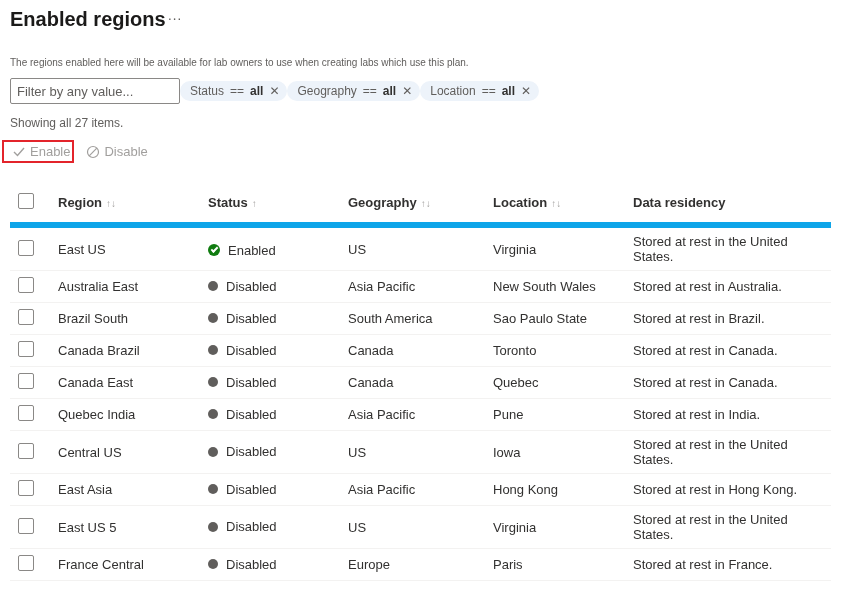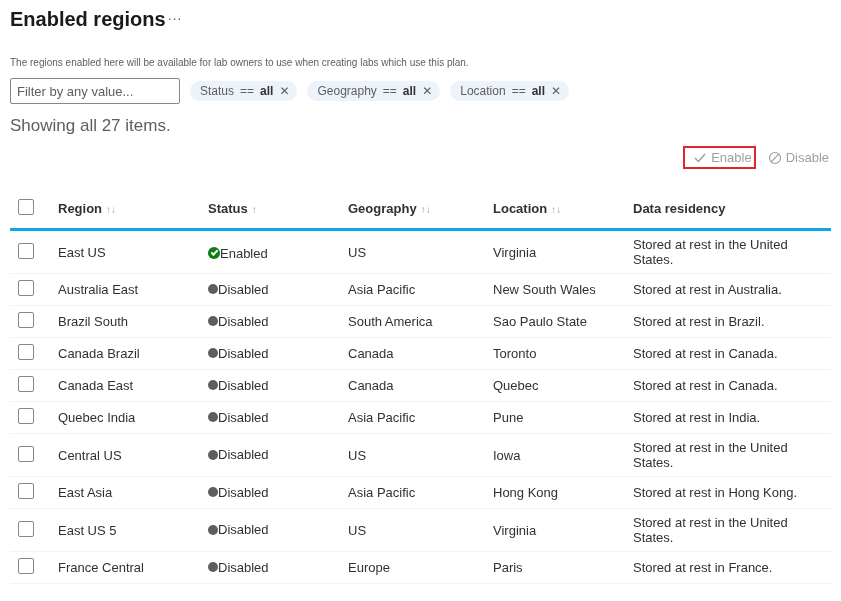--- a/index.html
+++ b/index.html
@@ -1,44 +1,44 @@
 <!DOCTYPE html>
 <html><head>
 <meta charset="utf-8">
 <style>
   html,body{margin:0;padding:0;font-family:"Segoe UI",Arial,sans-serif;font-size:13px;color:#323130;background:#fff;}
   .page{width:841px;box-sizing:border-box;padding:8px 10px 12px 10px;}
   .header{display:flex;align-items:center;gap:2px;}
   .title{font-size:20px;font-weight:600;color:#1b1a19;}
   .more{font-size:14px;color:#605e5c;line-height:1;position:relative;top:-2px;}
   .desc{margin-top:26px;color:#605e5c;font-size:10px;}
-  .filters{display:flex;align-items:center;gap:10px;margin-top:10px;}
+  .filters{display:flex;align-items:center;margin-top:10px;}
   .filter-input{width:156px;height:24px;border:1px solid #8a8886;border-radius:2px;padding:0 6px;font-size:13px;color:#323130;}
   .filter-input::placeholder{color:#605e5c;}
   .pill{display:inline-flex;align-items:center;background:#edf3fa;border-radius:12px;padding:3px 8px 3px 10px;font-size:12px;color:#605e5c;gap:6px;}
   .pill b{font-weight:600;color:#323130;text-align:right;}
   .pill .x{font-size:12px;line-height:1;color:#605e5c;cursor:pointer;}
-  .count{margin-top:12px;color:#605e5c;font-size:17px;}
-  .actions{display:flex;align-items:center;gap:16px;margin-top:8px;color:#a19f9d;font-size:13px;border:2px solid transparent;padding:4px 0;justify-content:flex-end;}
+  .count{margin-top:12px;color:#605e5c;font-size:12px;}
+  .actions{display:flex;align-items:center;gap:16px;margin-top:8px;color:#a19f9d;font-size:13px;border:2px solid transparent;padding:4px 0;}
   .actions svg{vertical-align:middle;margin-right:4px;}
   .action{display:inline-flex;align-items:center;color:#a19f9d;cursor:default;}
   .highlight{position:relative;}
   .highlight::after{content:"";position:absolute;border:2px solid #e3242b;pointer-events:none;}
   .hl-enable::after{left:-10px;right:-4px;top:-4px;bottom:-4px;}
   table{width:100%;border-collapse:collapse;margin-top:20px;table-layout:fixed;}
-  th{text-align:left;font-weight:600;font-size:13px;padding:8px 8px 10px 8px;border-bottom:3px solid #0ea5e9;color:#323130;margin-left:48px;}
+  th{text-align:left;font-weight:600;font-size:13px;padding:8px 8px 10px 8px;border-bottom:6px solid #0ea5e9;color:#323130;margin-left:48px;}
   th .sort{color:#a19f9d;font-size:10px;margin-left:4px;}
   tbody td{padding:6px 8px;font-size:13px;border-bottom:1px solid #f3f2f1;vertical-align:middle;}
   col.c-check{width:40px;}
   col.c-region{width:150px;}
   col.c-status{width:140px;}
   col.c-geo{width:145px;}
   col.c-loc{width:140px;}
   .chk{width:14px;height:14px;border:1px solid #8a8886;border-radius:2px;display:inline-block;}
-  .status{display:inline-flex;align-items:center;}
+  .status{display:inline-flex;align-items:center;gap:8px;}
   .dot-gray{width:10px;height:10px;border-radius:50%;background:#605e5c;display:inline-block;}
   .dot-green{width:12px;height:12px;border-radius:50%;background:#107c10;display:inline-flex;align-items:center;justify-content:center;}
   .dot-green::after{content:"";width:5px;height:2px;border-left:2px solid #fff;border-bottom:2px solid #fff;transform:rotate(-45deg);position:relative;top:-1px;}
 </style>
 </head>
 <body>
 
 <div class="page">
   <div class="header">
     <span class="title">Enabled regions</span>

